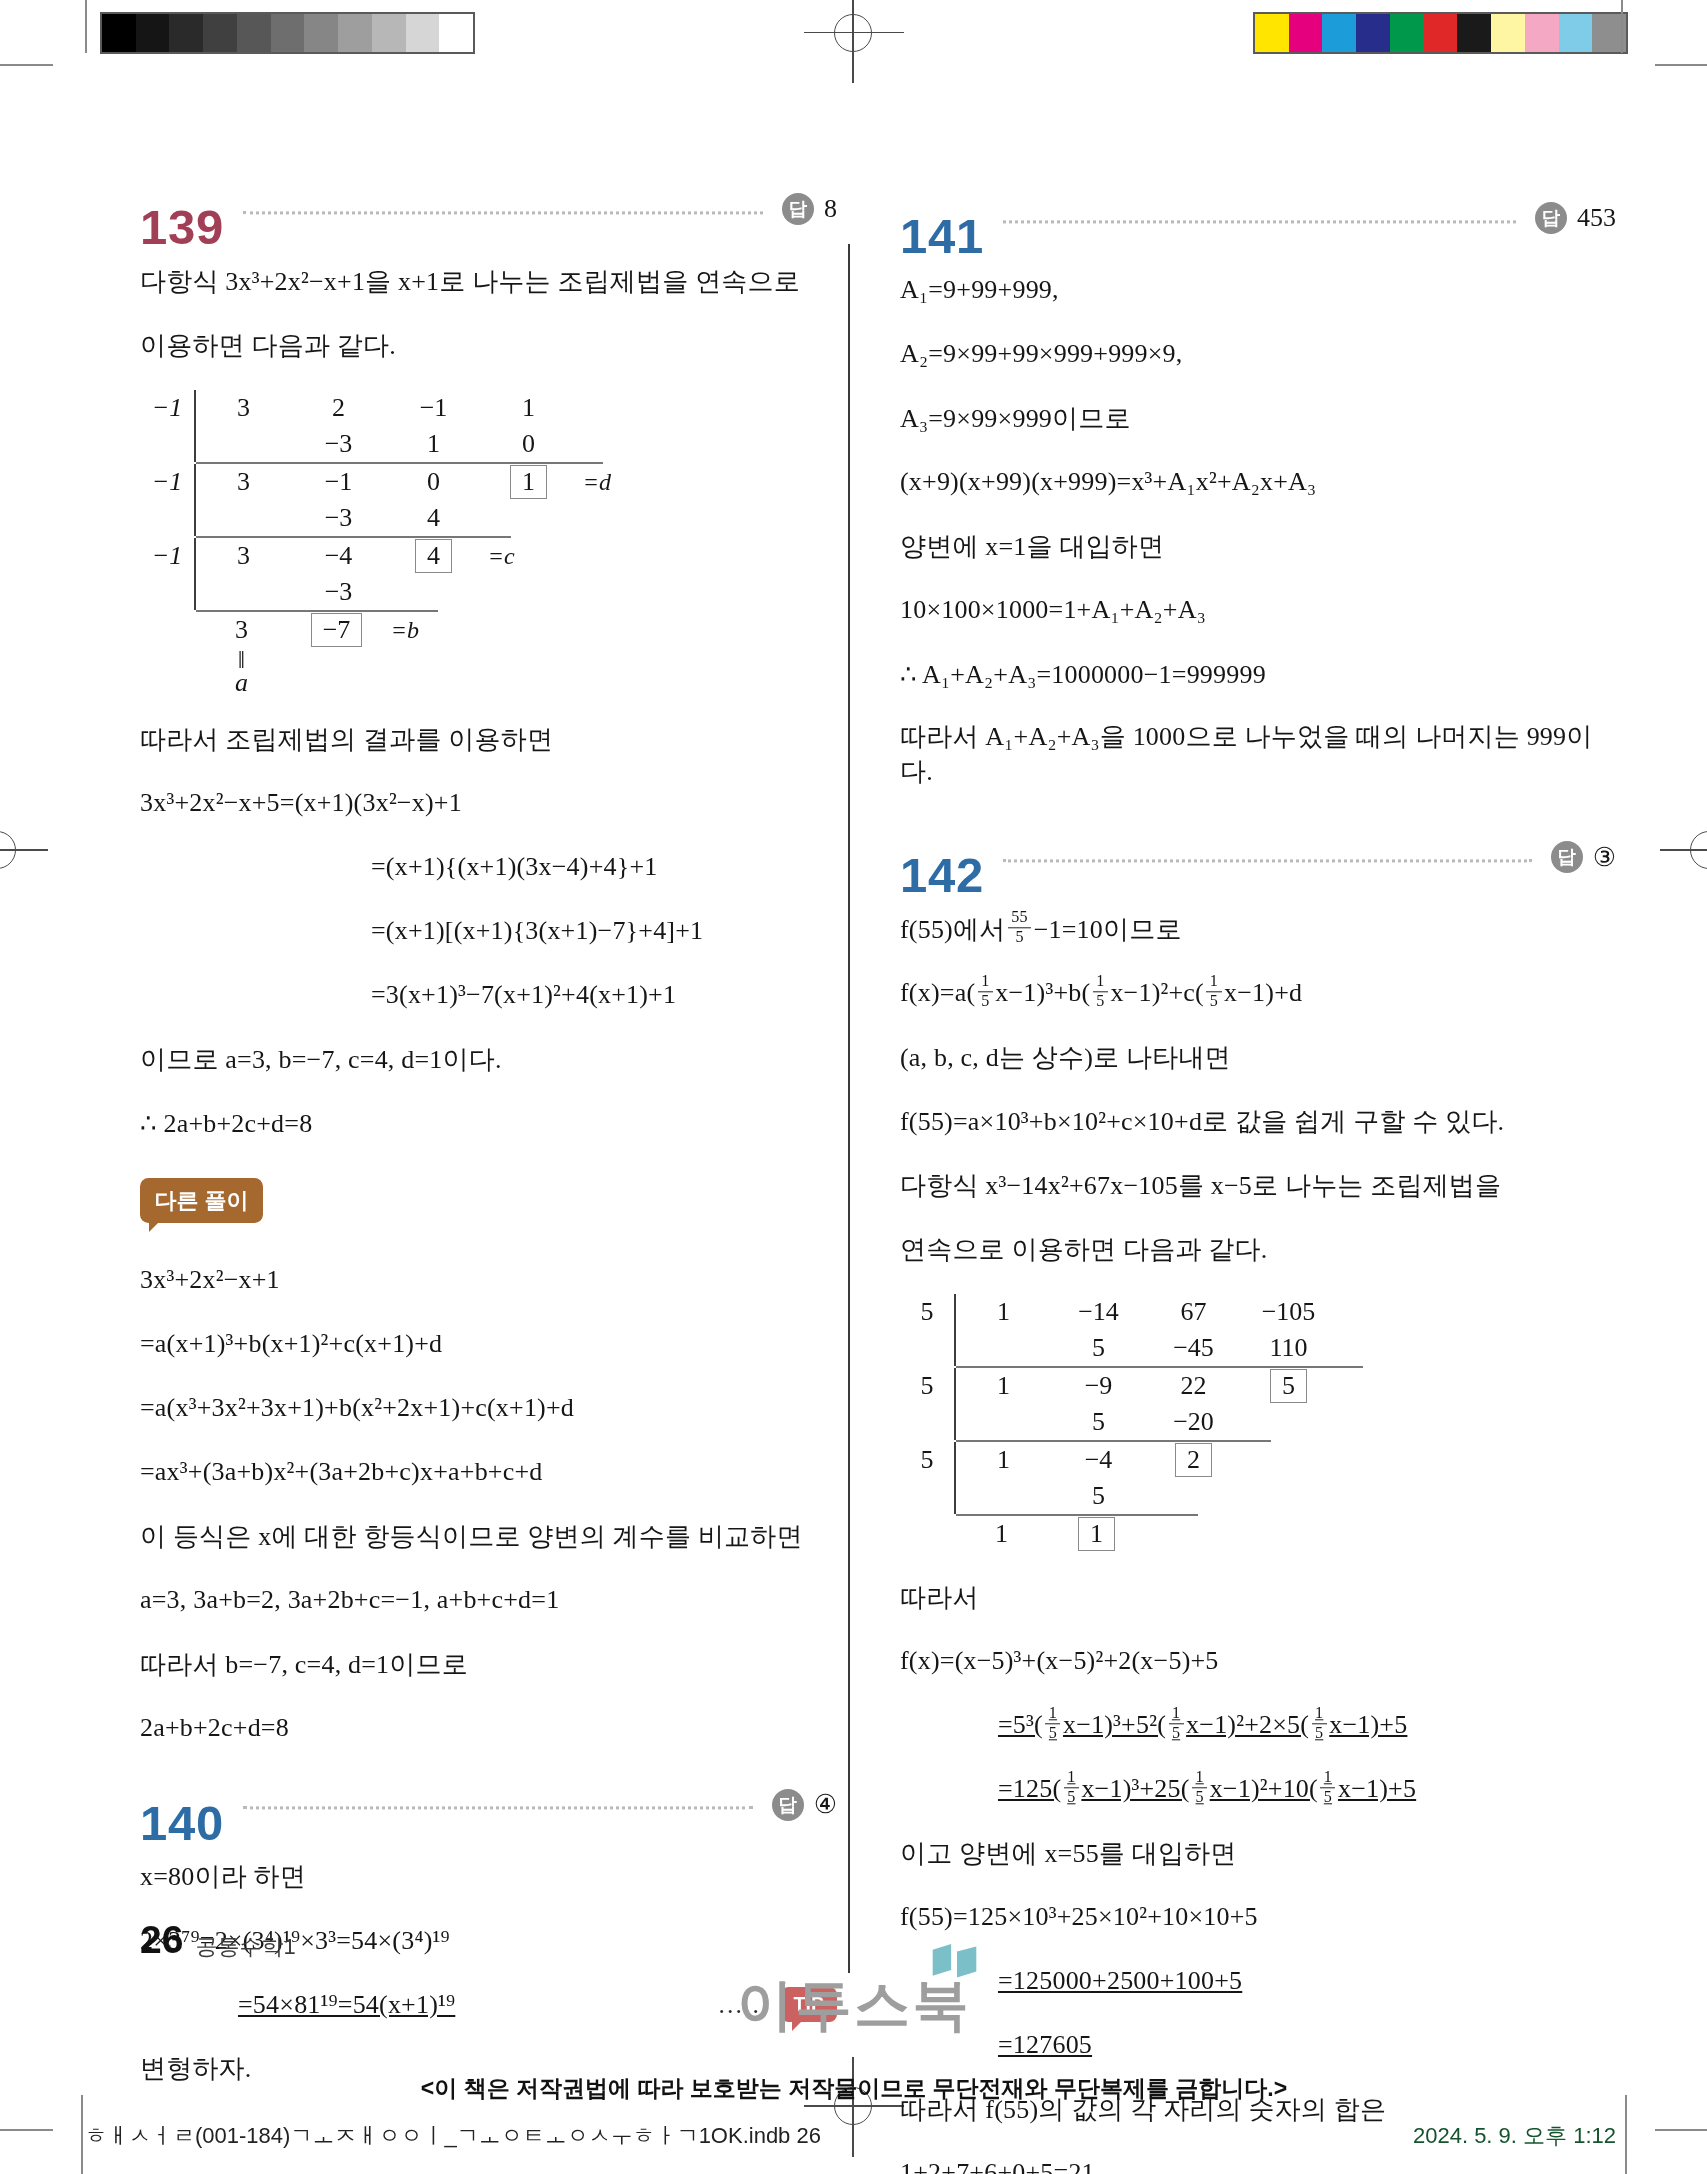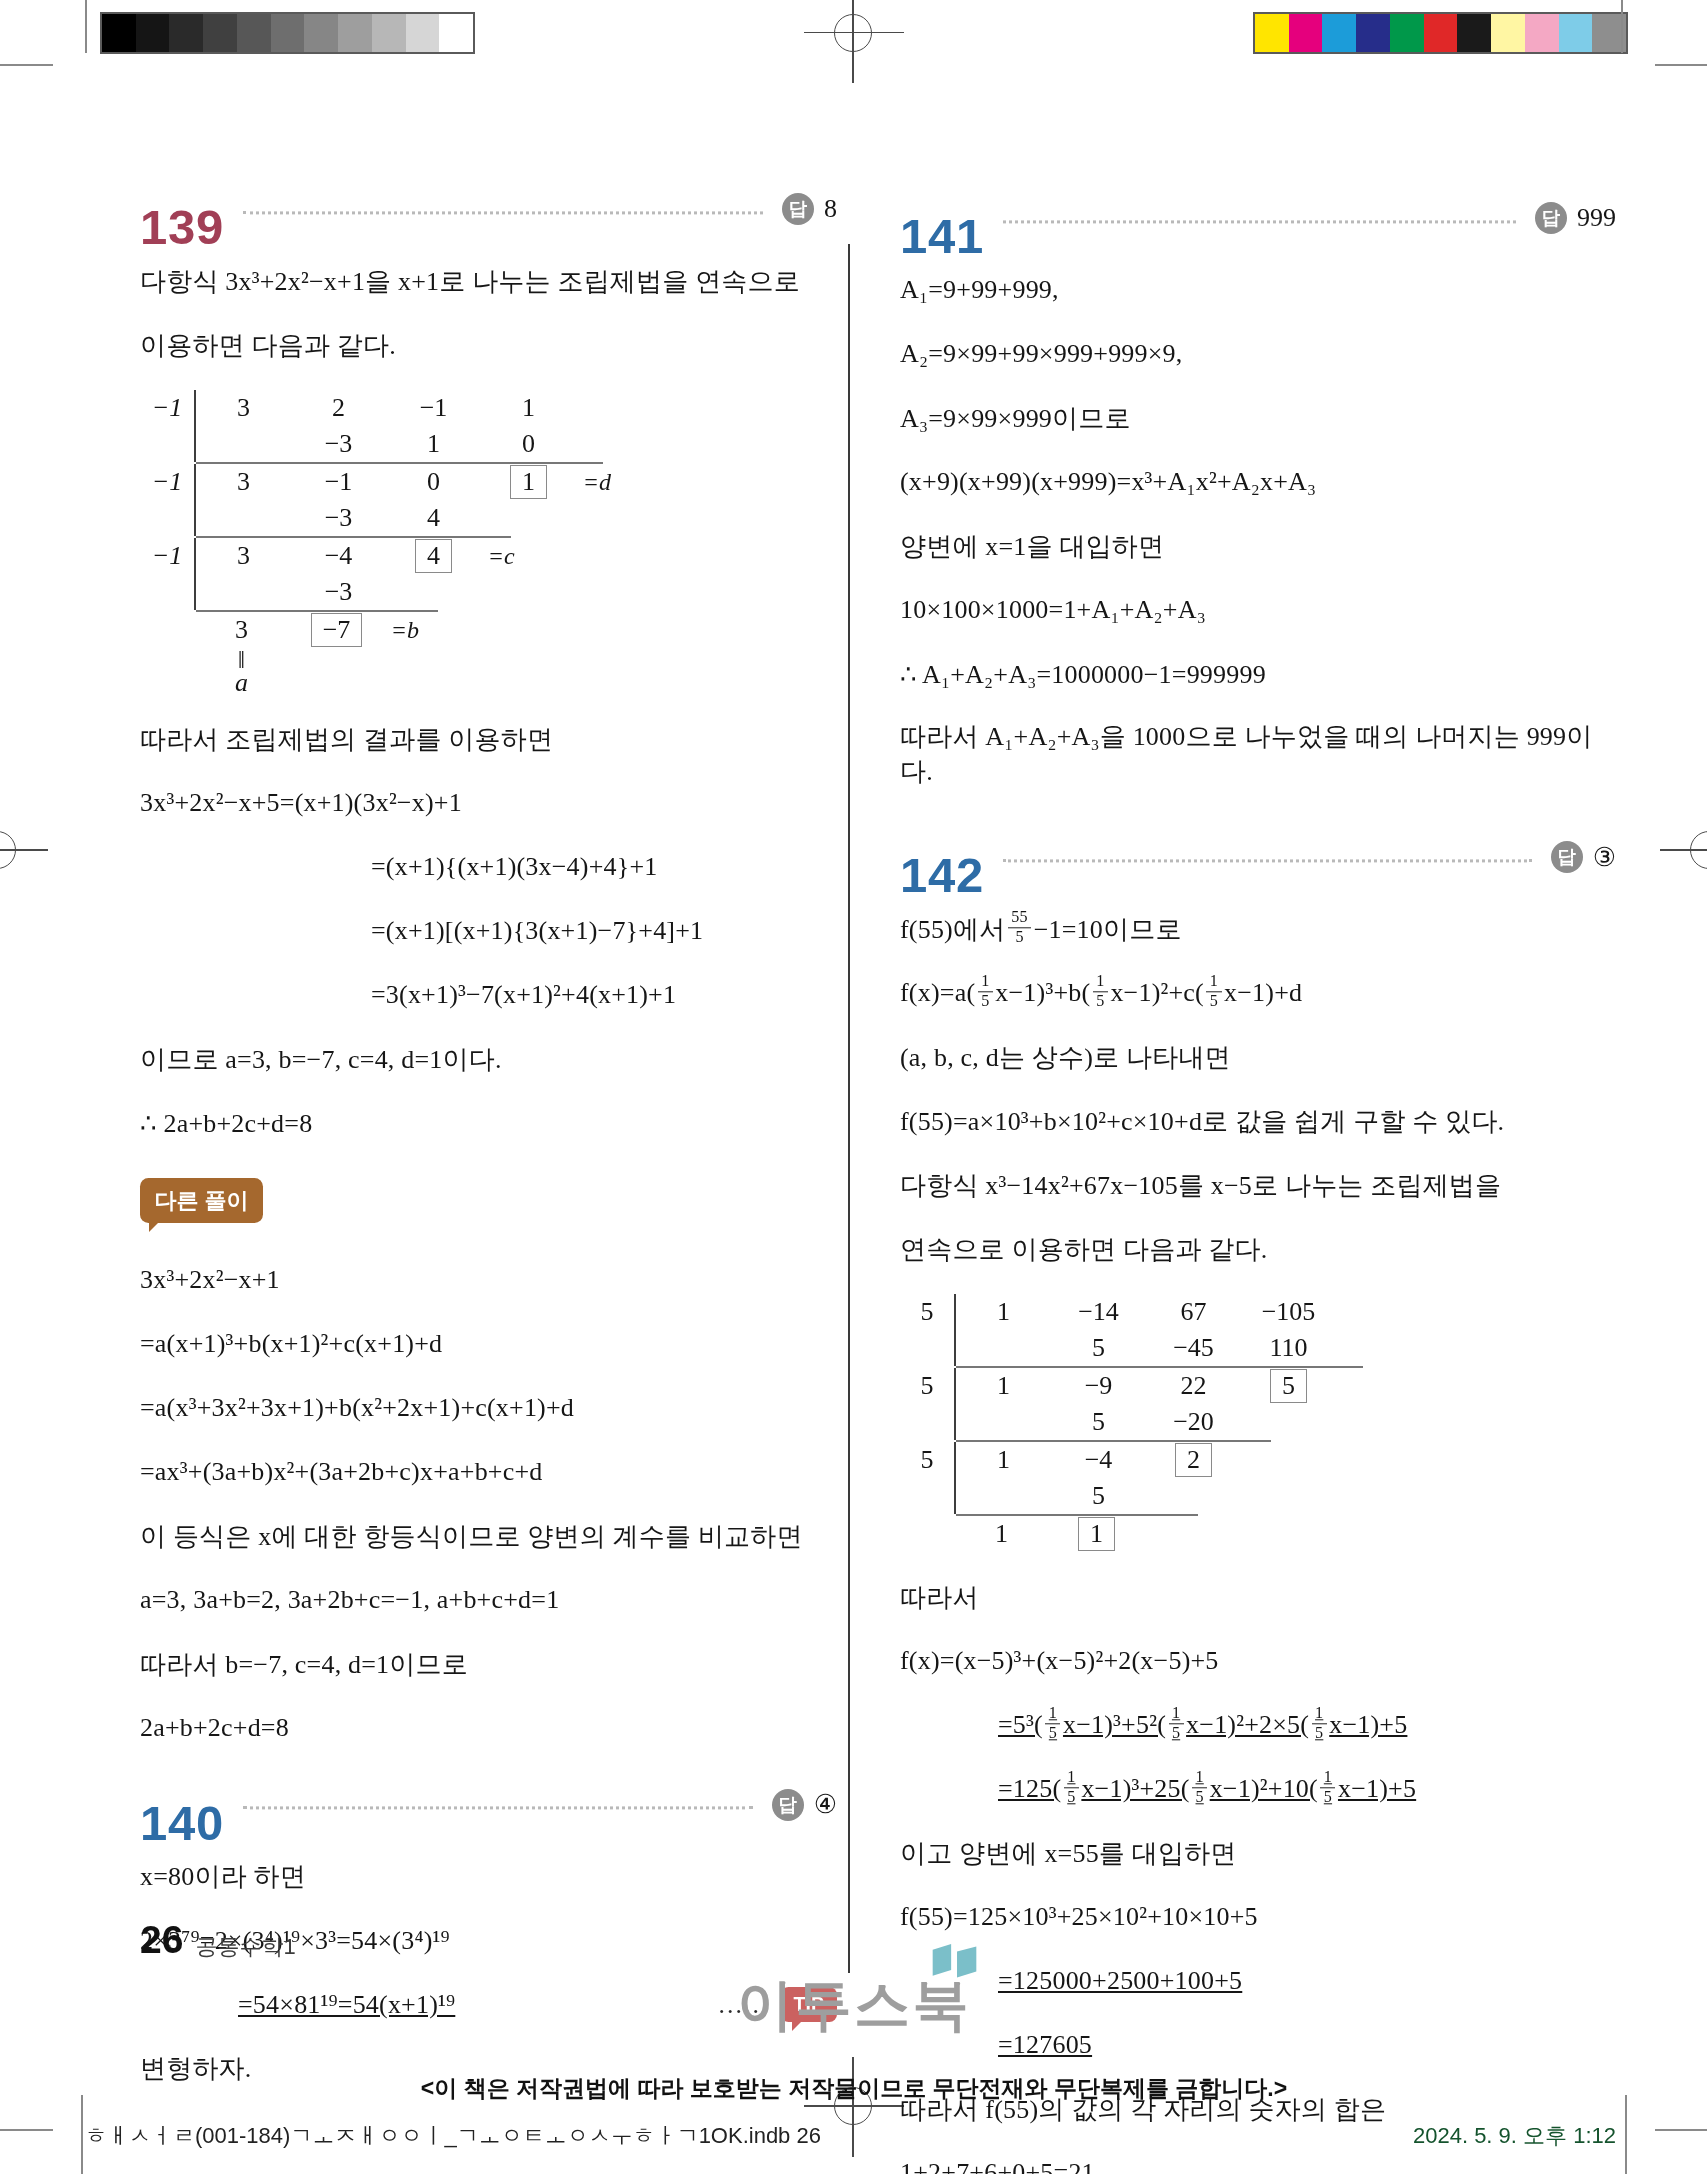--- a/index.html
+++ b/index.html
@@ -286,21 +286,21 @@
     </section>
   </div>
 
   <div id="colR">
 
     <section>
       <div class="prob">
         <span class="pno blue">141</span>
         <span class="leader"></span>
         <span class="abadge">답</span>
-        <span class="aval">999</span>
+        <span class="aval">453</span>
       </div>
       <p class="ln math">A₁=9+99+999,</p>
       <p class="ln math">A₂=9×99+99×999+999×9,</p>
       <p class="ln math">A₃=9×99×999이므로</p>
       <p class="ln math">(x+9)(x+99)(x+999)=x³+A₁x²+A₂x+A₃</p>
       <p class="ln ko">양변에 x=1을 대입하면</p>
       <p class="ln math">10×100×1000=1+A₁+A₂+A₃</p>
       <p class="ln math">∴ A₁+A₂+A₃=1000000−1=999999</p>
       <p class="ln ko">따라서 A₁+A₂+A₃을 1000으로 나누었을 때의 나머지는 999이다.</p>
     </section>

